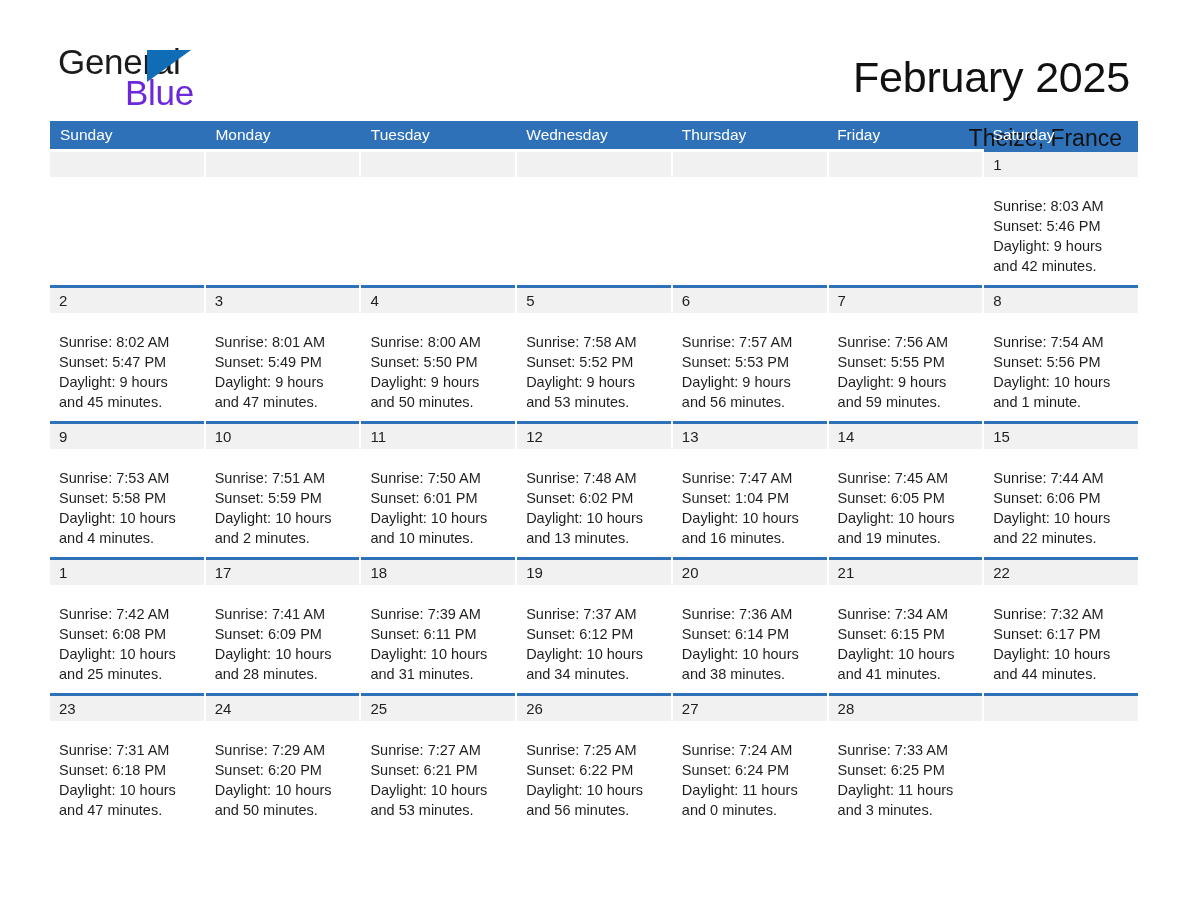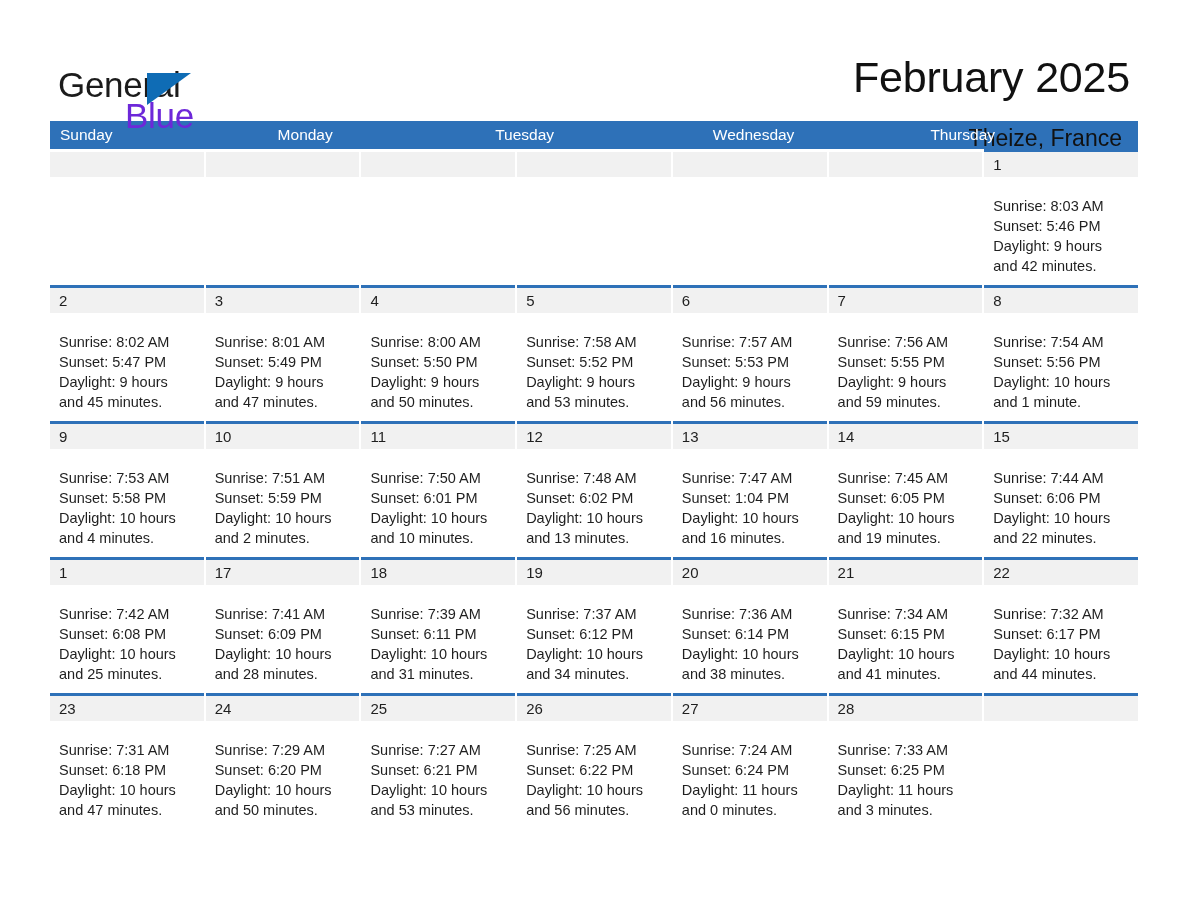--- a/index.html
+++ b/index.html
@@ -31,21 +31,20 @@
     height: 110px;
     padding-top: 42px;
     box-sizing: border-box;
   }
 
   .logo {
     position: relative;
     width: 200px;
     height: 70px;
     flex: none;
-    margin-top: 23px;
   }
   .logo-general {
     position: absolute;
     left: 8px;
     top: 0px;
     font-size: 35px;
     line-height: 40px;
     color: #1b1b1b;
     letter-spacing: -0.3px;
   }
@@ -90,21 +89,21 @@
   }
 
   
   .calendar {
     margin-top: 11px;
     width: 1088px;
   }
 
   .weekday-row {
     display: grid;
-    grid-template-columns: repeat(5, 1fr);
+    grid-template-columns: repeat(7, 1fr);
     background: #2e71b8;
     height: 28px;
   }
   .weekday-cell {
     color: #ffffff;
     font-size: 15.5px;
     line-height: 28px;
     padding-left: 10px;
     white-space: nowrap;
   }

